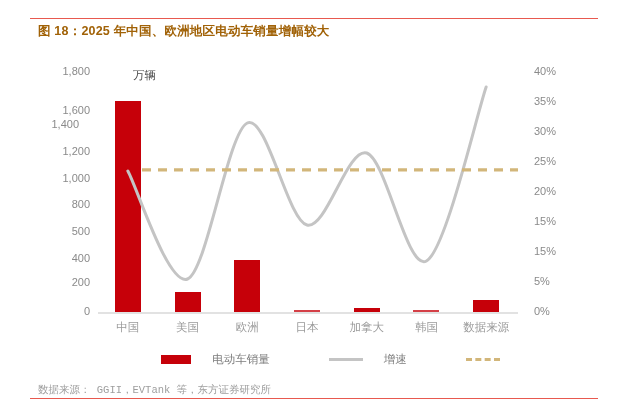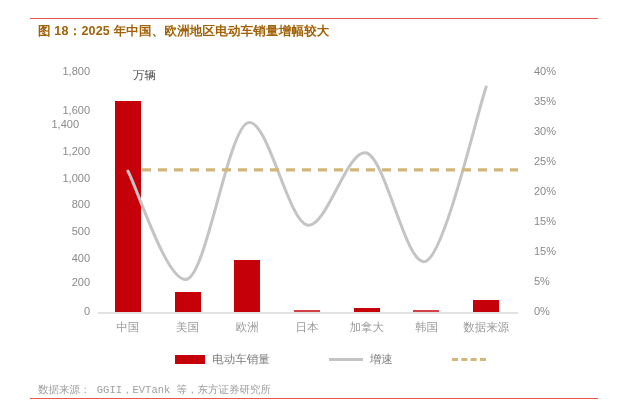--- a/index.html
+++ b/index.html
@@ -90,21 +90,21 @@
     right: 0;
     top: 352px;
     display: flex;
     justify-content: center;
     align-items: center;
     gap: 26px;
   }
   .legend-item {
     display: flex;
     align-items: center;
-    gap: 7px;
+    gap: 21px;
     font-size: 11.5px;
     color: #7d7d7d;
     white-space: nowrap;
     padding-left: 33px;
   }
   .swatch-bar {
     width: 30px;
     height: 9px;
     background: #c60009;
   }

